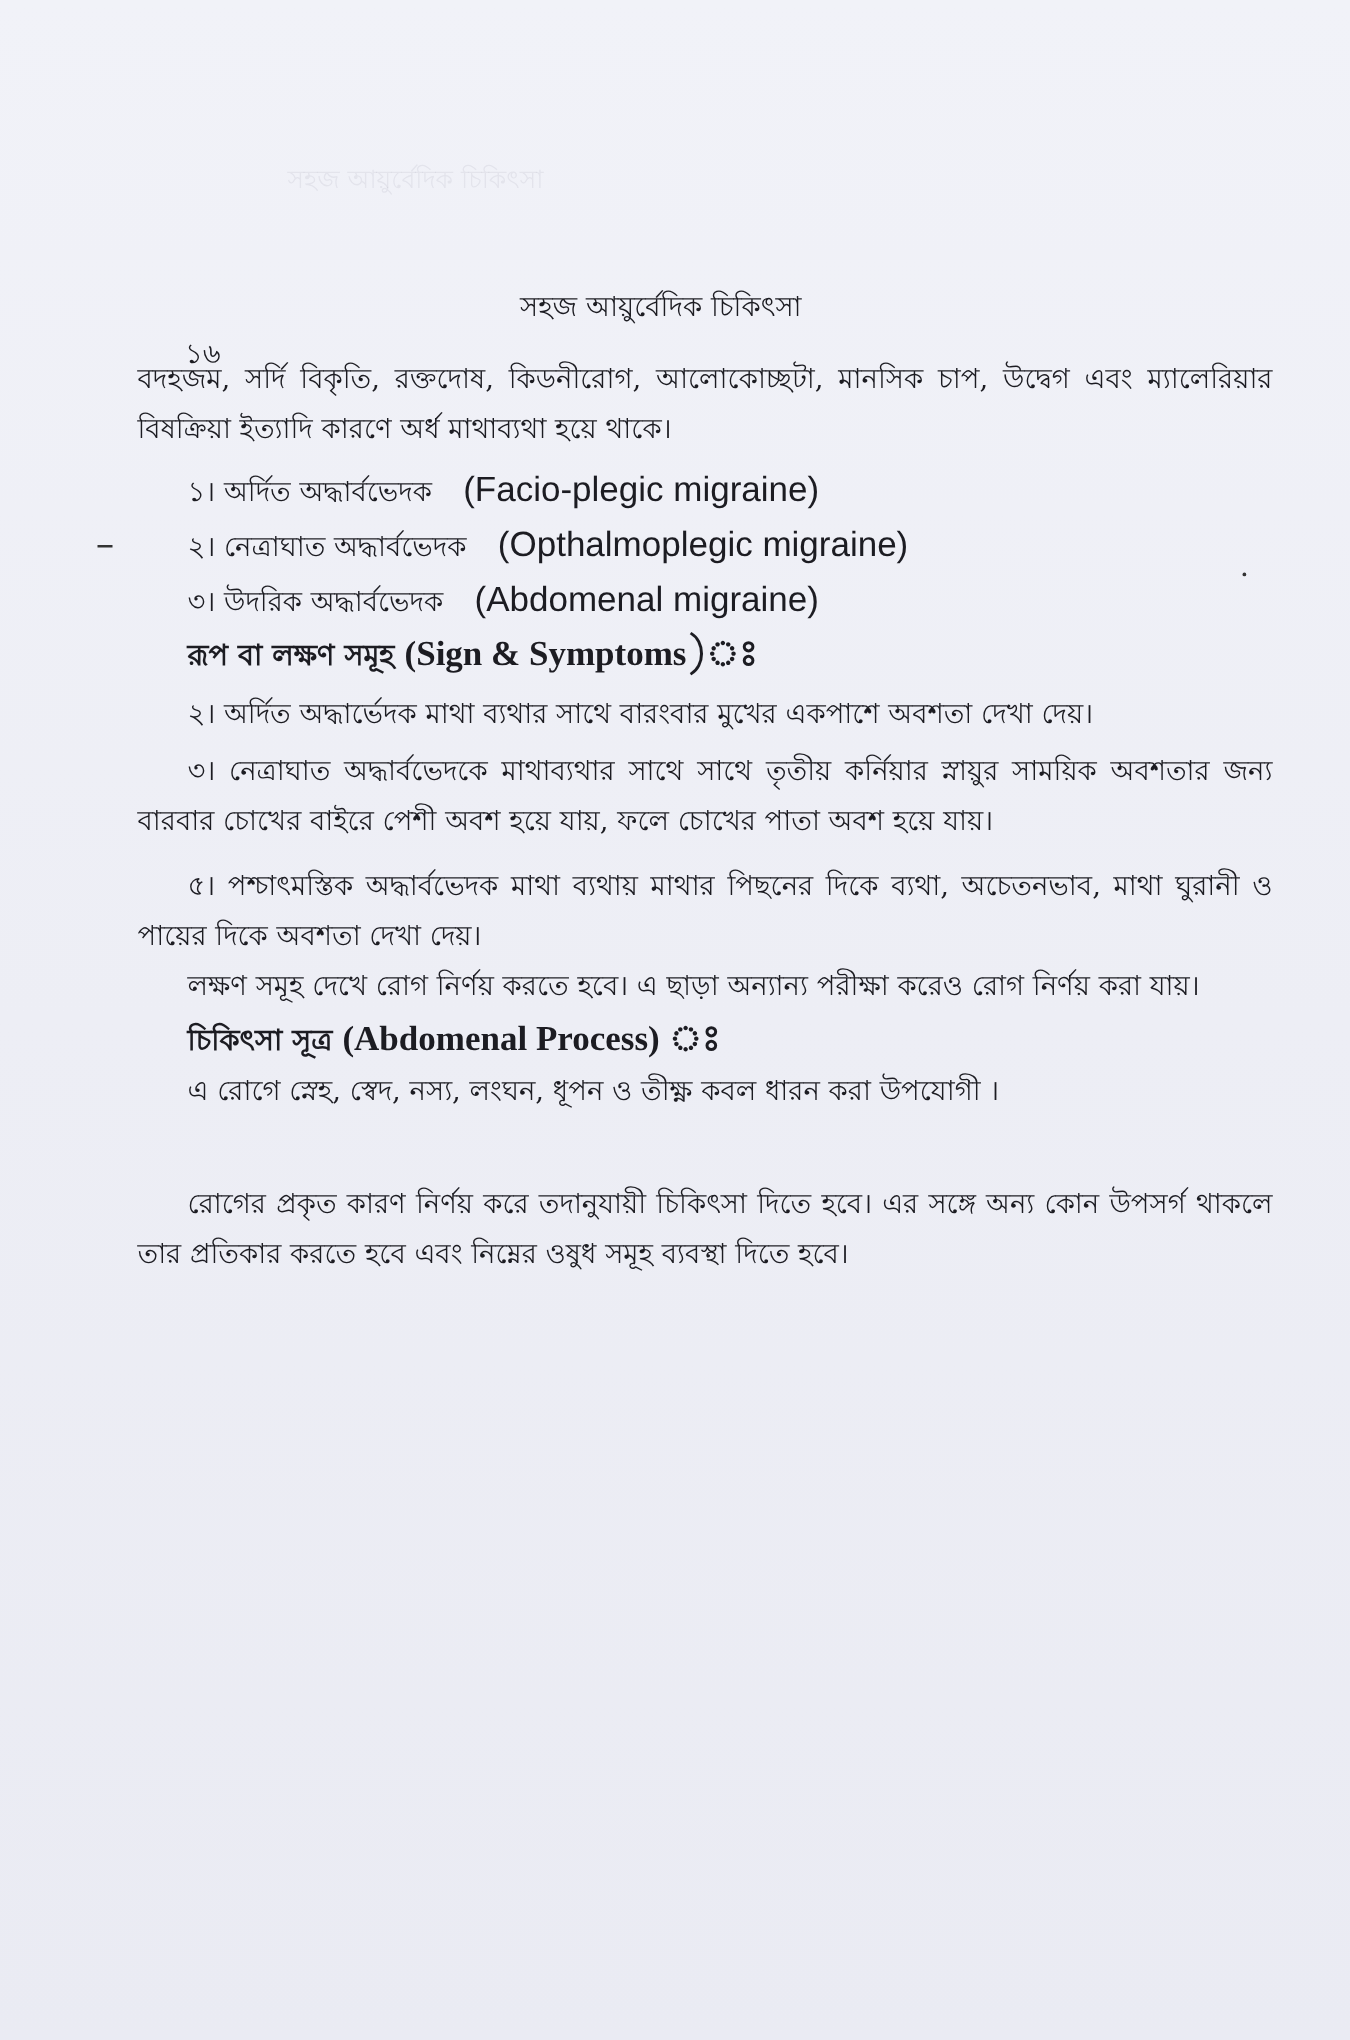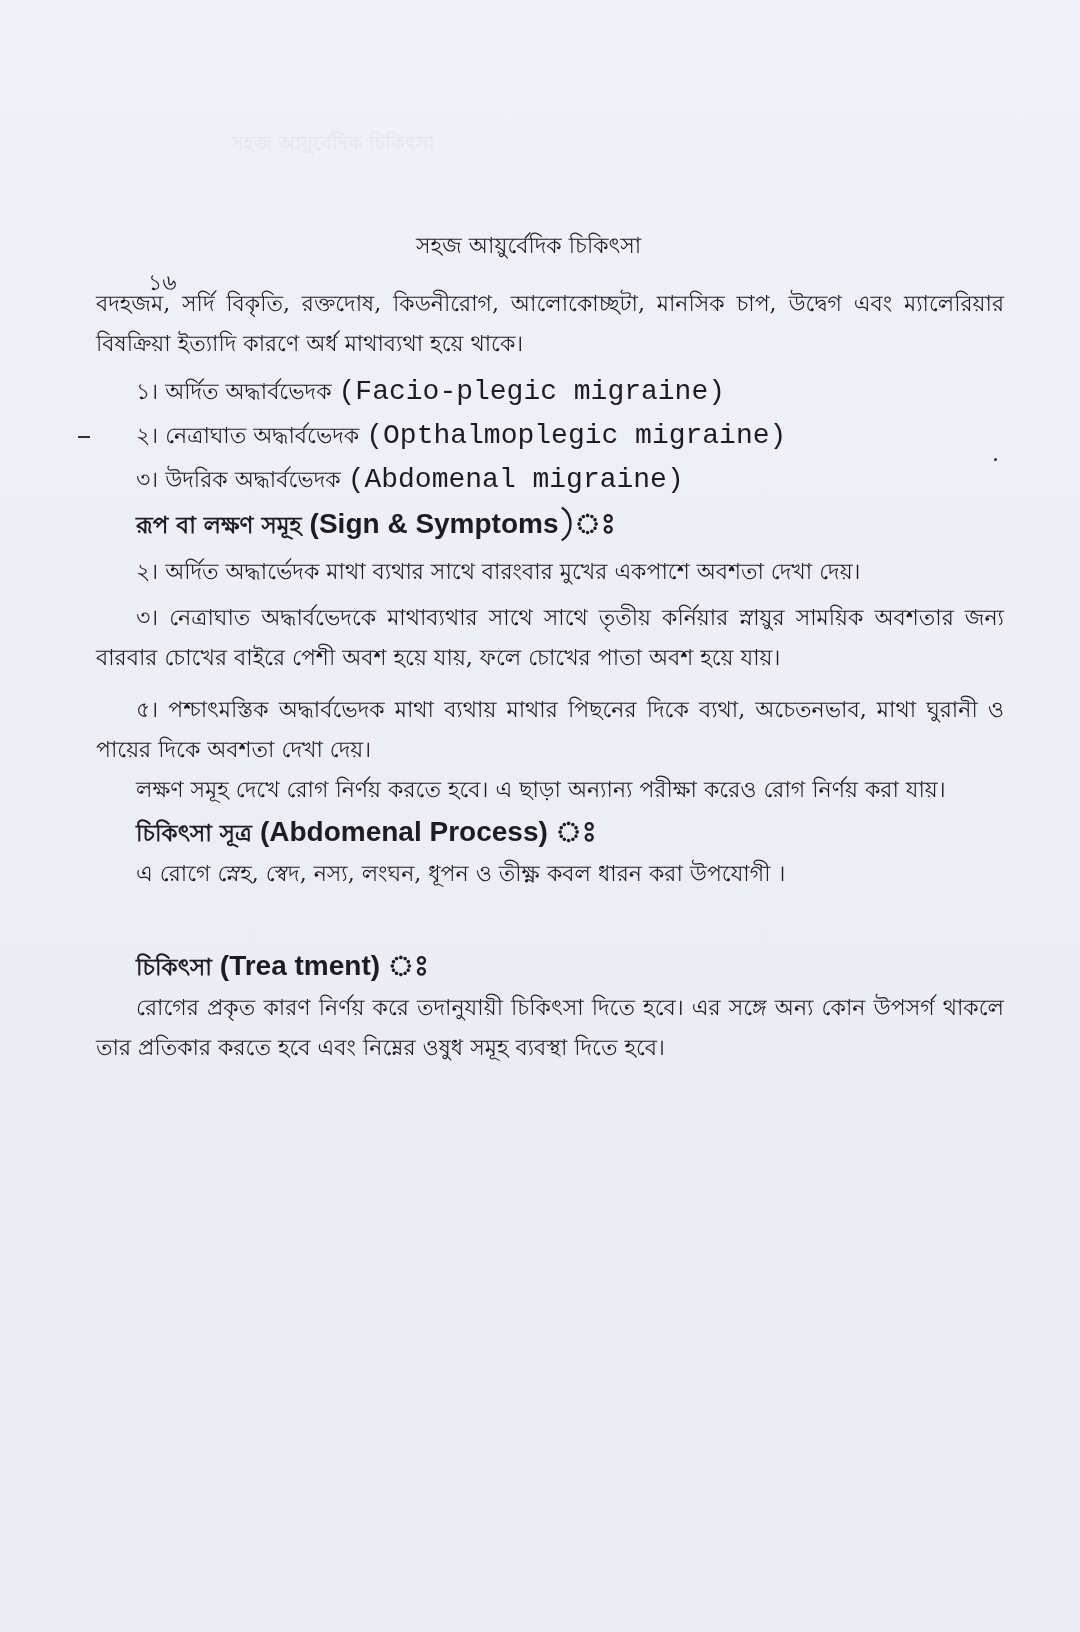--- a/index.html
+++ b/index.html
@@ -42,21 +42,21 @@
       top: 0;
       margin-top: 37px;
     }
     .header .running-title {
       position: absolute;
       left: 268px;
       top: 0;
     }
     .content {
       position: absolute;
-      left: 96px;
+      left: 110px;
       top: 284px;
       width: 908px;
       font-size: 22px;
       line-height: 40px;
     }
     .para {
       text-align: justify;
       text-align-last: left;
       margin: 0;
     }
@@ -64,33 +64,34 @@
       text-indent: 40px;
     }
     .list-line {
       margin: 0;
       padding-left: 40px;
       font-size: 22px;
       height: 44px;
       line-height: 44px;
     }
     .list-line .en {
-      font-family: Liberation Mono, monospace;
+      font-family: Liberation Sans, sans-serif;
       font-size: 28px;
+      margin-left: 18px;
     }
     .heading {
       margin: 0;
       padding-left: 40px;
       font-weight: bold;
       font-size: 23px;
       height: 44px;
       line-height: 44px;
     }
     .heading .en {
-      font-family: Liberation Sans, sans-serif;
+      font-family: Liberation Serif, serif;
       font-size: 28px;
       font-weight: bold;
     }
     .gap-s { height: 6px; }
     .gap-l { height: 50px; }
     .mark {
       position: absolute;
       background: #333;
     }
   </style>
@@ -146,20 +147,16 @@
     <p class="para indent">লক্ষণ সমূহ দেখে রোগ নির্ণয় করতে হবে। এ ছাড়া অন্যান্য পরীক্ষা করেও রোগ নির্ণয় করা যায়।</p>
 
     <p class="heading">
       <span>চিকিৎসা সূত্র</span>
       <span class="en">(Abdomenal Process) ঃ</span>
     </p>
     <p class="para indent">এ রোগে স্নেহ, স্বেদ, নস্য, লংঘন, ধূপন ও তীক্ষ্ণ কবল ধারন করা উপযোগী ।</p>
 
     <div class="gap-l"></div>
 
-    <p class="heading">
-      <span>চিকিৎসা</span>
-      <span class="en">(Trea tment) ঃ</span>
-    </p>
     <p class="para indent">রোগের প্রকৃত কারণ নির্ণয় করে তদানুযায়ী চিকিৎসা দিতে হবে। এর সঙ্গে অন্য কোন উপসর্গ থাকলে তার প্রতিকার করতে হবে এবং নিম্নের ওষুধ সমূহ ব্যবস্থা দিতে হবে।</p>
 
   </div>
 </div>
 
 </body></html>

